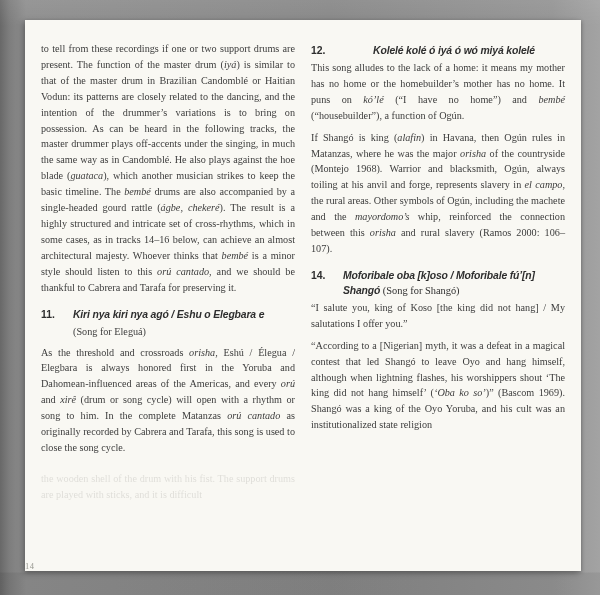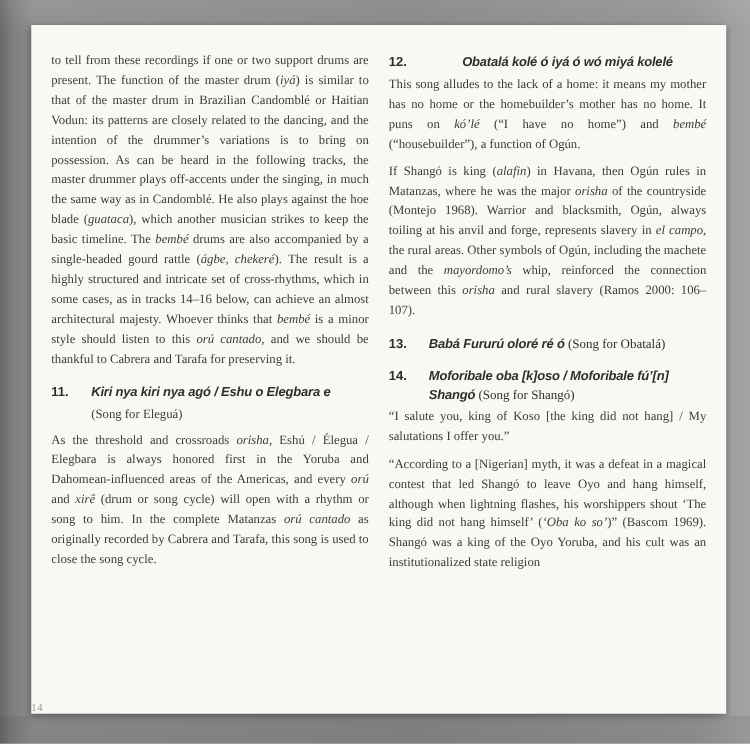--- a/index.html
+++ b/index.html
@@ -92,26 +92,26 @@
 <body>
 
 <div class="scan-bg">
   <div class="page">
     <div class="columns">
       <div class="col">
           <p class="body-para"><span>to tell from these recordings if one or two support drums are present. The function of the master drum (</span><span class="run-i">iyá</span><span>) is similar to that of the master drum in Brazilian Candomblé or Haitian Vodun: its patterns are closely related to the dancing, and the intention of the drummer’s variations is to bring on possession. As can be heard in the following tracks, the master drummer plays off-accents under the singing, in much the same way as in Candomblé. He also plays against the hoe blade (</span><span class="run-i">guataca</span><span>), which another musician strikes to keep the basic timeline. The </span><span class="run-i">bembé</span><span> drums are also accompanied by a single-headed gourd rattle (</span><span class="run-i">ágbe, chekeré</span><span>). The result is a highly structured and intricate set of cross-rhythms, which in some cases, as in tracks 14–16 below, can achieve an almost architectural majesty. Whoever thinks that </span><span class="run-i">bembé</span><span> is a minor style should listen to this </span><span class="run-i">orú cantado</span><span>, and we should be thankful to Cabrera and Tarafa for preserving it.</span></p>
           <div class="track-heading"><span class="track-num">11.</span><span class="track-title"><span>Kiri nya kiri nya agó / Eshu o Elegbara e</span></span></div>
           <div class="track-subtitle">(Song for Eleguá)</div>
           <p class="body-para"><span>As the threshold and crossroads </span><span class="run-i">orisha</span><span>, Eshú / Élegua / Elegbara is always honored first in the Yoruba and Dahomean-influenced areas of the Americas, and every </span><span class="run-i">orú</span><span> and </span><span class="run-i">xirê</span><span> (drum or song cycle) will open with a rhythm or song to him. In the complete Matanzas </span><span class="run-i">orú cantado</span><span> as originally recorded by Cabrera and Tarafa, this song is used to close the song cycle.</span></p>
+          <div class="ghost">the wooden shell of the drum with his fist. The support drums are played with sticks, and it is difficult</div>
         </div>
       <div class="col">
-          <div class="track-heading"><span class="track-num">12.</span><span class="track-title"><span>Obatalá kolé ó iyá ó wó miyá kolelé</span></span></div>
+          <div class="track-heading"><span class="track-num">12.</span><span class="track-title"><span>Kolelé kolé ó iyá ó wó miyá kolelé</span></span></div>
           <p class="body-para"><span>This song alludes to the lack of a home: it means my mother has no home or the homebuilder’s mother has no home. It puns on </span><span class="run-i">kó’lé</span><span> (“I have no home”) and </span><span class="run-i">bembé</span><span> (“housebuilder”), a function of Ogún.</span></p>
           <p class="body-para"><span>If Shangó is king (</span><span class="run-i">alafin</span><span>) in Havana, then Ogún rules in Matanzas, where he was the major </span><span class="run-i">orisha</span><span> of the countryside (Montejo 1968). Warrior and blacksmith, Ogún, always toiling at his anvil and forge, represents slavery in </span><span class="run-i">el campo</span><span>, the rural areas. Other symbols of Ogún, including the machete and the </span><span class="run-i">mayordomo’s</span><span> whip, reinforced the connection between this </span><span class="run-i">orisha</span><span> and rural slavery (Ramos 2000: 106–107).</span></p>
-          <div class="track-heading"><span class="track-num">13.</span><span class="track-title"><span>Babá Fururú oloré ré ó</span><span class="run-s"> (Song for Obatalá)</span></span></div>
           <div class="track-heading"><span class="track-num">14.</span><span class="track-title"><span>Moforibale oba [k]oso / Moforibale fú’[n] Shangó</span><span class="run-s"> (Song for Shangó)</span></span></div>
           <p class="quote"><span>“I salute you, king of Koso [the king did not hang] / My salutations I offer you.”</span></p>
           <p class="body-para"><span>“According to a [Nigerian] myth, it was a defeat in a magical contest that led Shangó to leave Oyo and hang himself, although when lightning flashes, his worshippers shout ‘The king did not hang himself’ (</span><span class="run-i">‘Oba ko so’</span><span>)” (Bascom 1969). Shangó was a king of the Oyo Yoruba, and his cult was an institutionalized state religion</span></p>
         </div>
     </div>
     <div class="page-num">14</div>
   </div>
 </div>
 
 </body></html>

